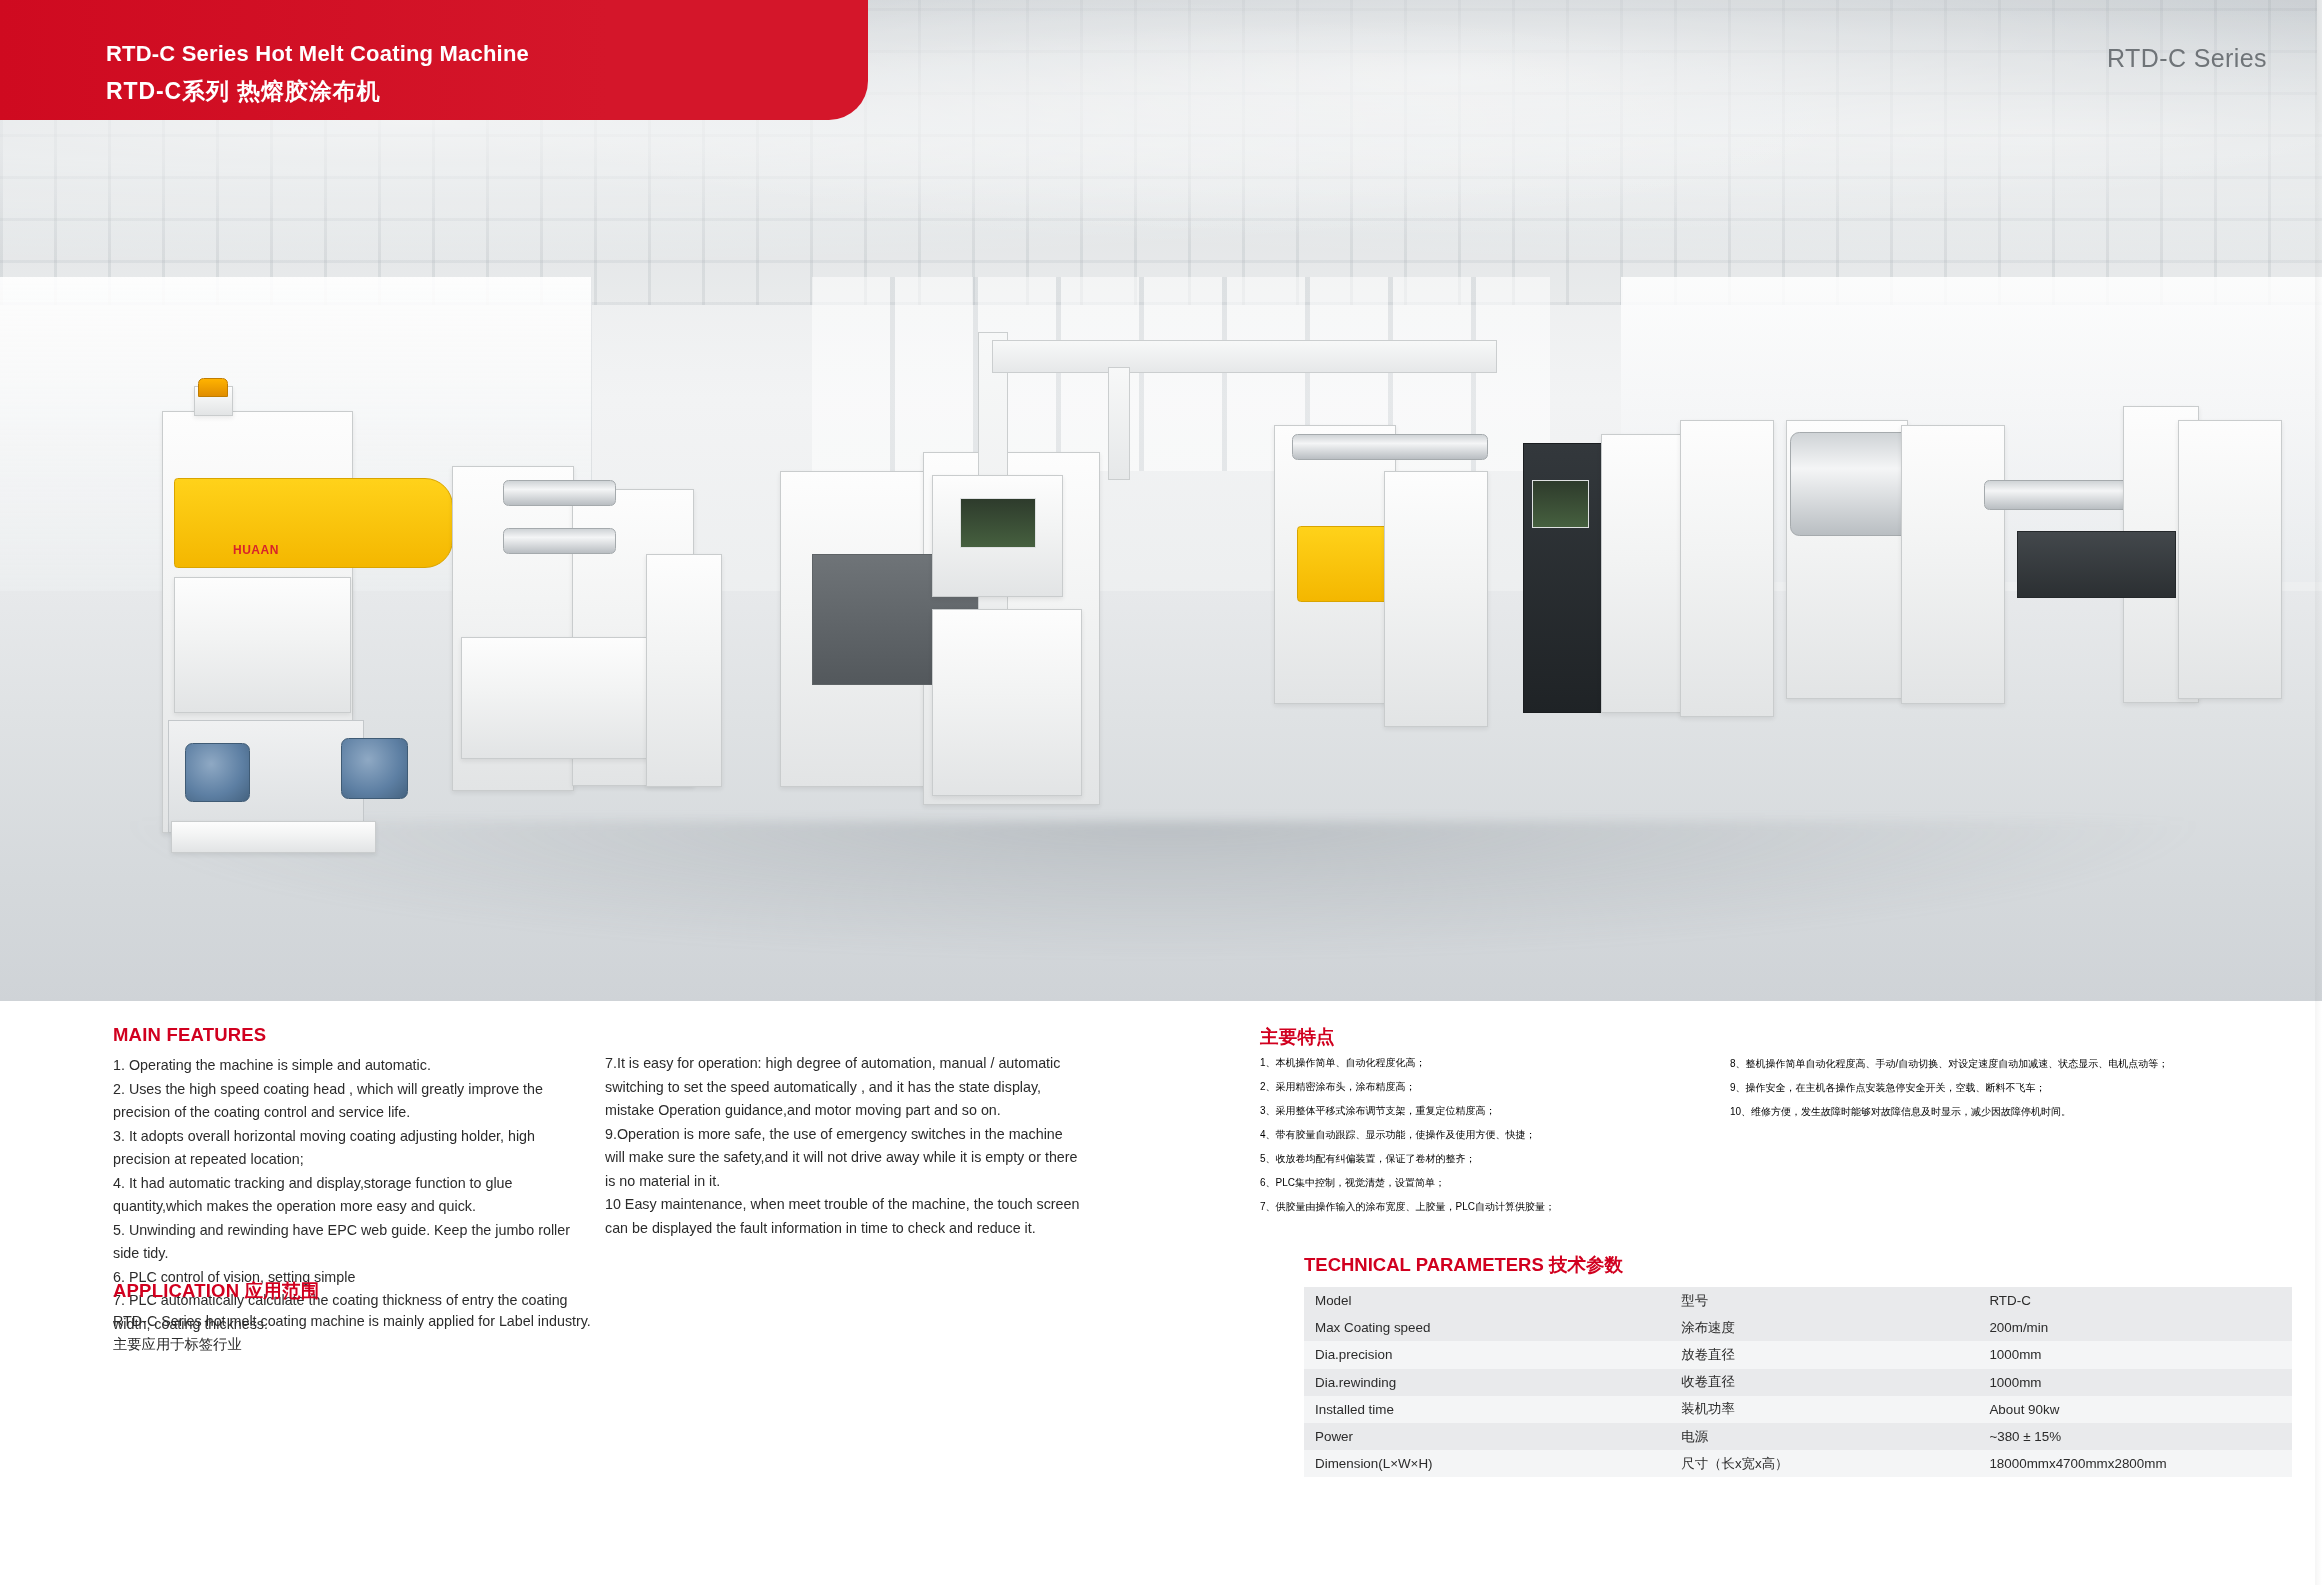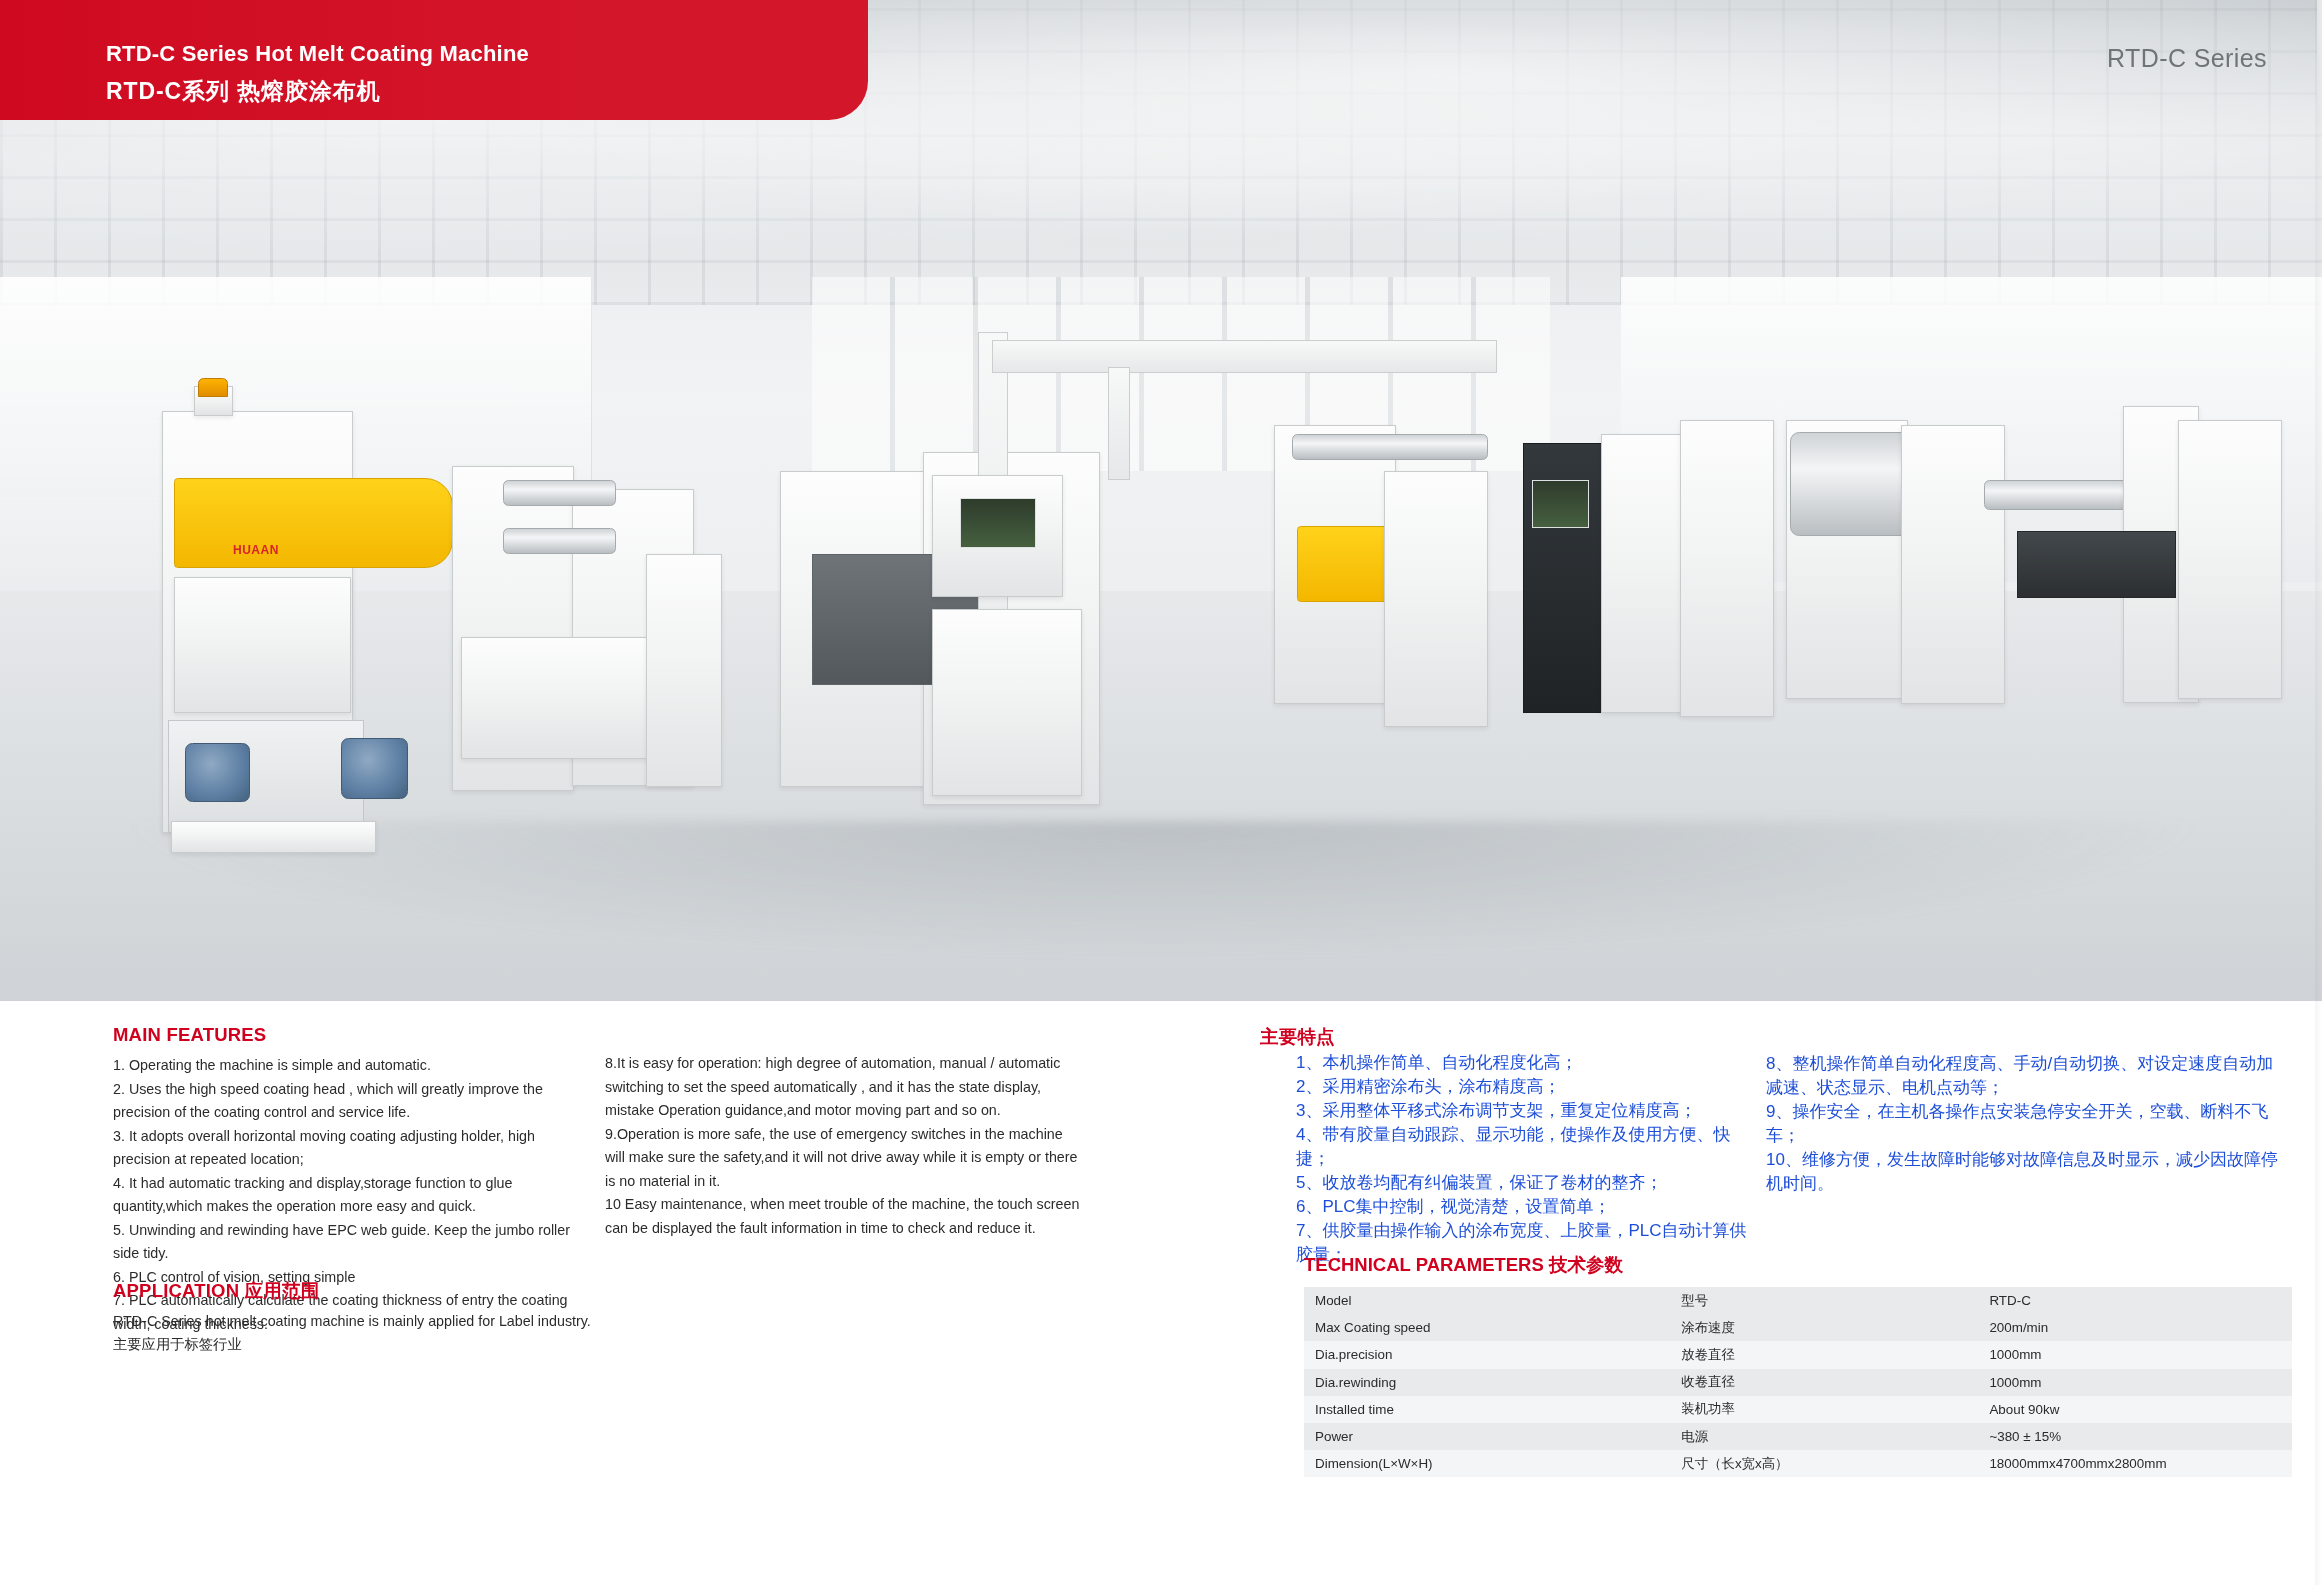--- a/index.html
+++ b/index.html
@@ -183,21 +183,21 @@
     color: #2b2b2b;
   }
   .body-txt p { margin: 0; }
 
   .col-mf1 { position:absolute; left:113px; top:23px; width:461px; }
   .col-mf2 { position:absolute; left:605px; top:51px; width:480px; }
   .col-cn1 { position:absolute; left:1260px; top:23px; width:489px; }
   .col-cn2 { position:absolute; left:1730px; top:51px; width:517px; }
   .col-app { position:absolute; left:113px; top:277px; width:498px; }
 
-  .cn-txt { font-size:17px; line-height:24px; color:#1d4ed8;margin-left:36px; }
+  .cn-txt { font-size:10px; line-height:24px; color:#000000; }
   .cn-txt p { margin:0; }
 
   
   .tech-wrap { position:absolute; left:1304px; top:251px; width:988px; }
   .tech-title { color:#d1001f; font-size:18.5px; font-weight:600; margin-bottom: 10px;}
   table.tech {
     border-collapse: collapse;
     width: 988px;
     font-size: 13.4px;
     color:#2b2b2b;
@@ -307,21 +307,21 @@
       <p>2. Uses the high speed coating head , which will greatly improve the precision of the coating control and service life.</p>
       <p>3. It adopts overall horizontal moving coating adjusting holder, high precision at repeated location;</p>
       <p>4. It had automatic tracking and display,storage function to glue quantity,which makes the operation more easy and quick.</p>
       <p>5. Unwinding and rewinding have EPC web guide. Keep the jumbo roller side tidy.</p>
       <p>6. PLC control of vision, setting simple</p>
       <p>7. PLC automatically calculate the coating thickness of entry the coating width, coating thickness.</p>
     </div>
   </div>
 
   <div class="col-mf2 body-txt">
-    <p>8.It is easy for operation: high degree of automation, manual / automatic switching to set the speed automatically , and it has the state display, mistake Operation guidance,and motor moving part and so on.</p>
+    <p>7.It is easy for operation: high degree of automation, manual / automatic switching to set the speed automatically , and it has the state display, mistake Operation guidance,and motor moving part and so on.</p>
     <p>9.Operation is more safe, the use of emergency switches in the machine will make sure the safety,and it will not  drive away while it is empty or there is no material in it.</p>
     <p>10 Easy maintenance, when meet trouble of the machine, the touch screen can be displayed the fault information in time to check and reduce it.</p>
   </div>
 
   <div class="col-app">
     <div class="sec-title app-title">APPLICATION 应用范围</div>
     <div class="body-txt">
       <p>RTD-C Series hot melt coating machine is mainly applied for Label industry.</p>
       <p>主要应用于标签行业</p>
     </div>

